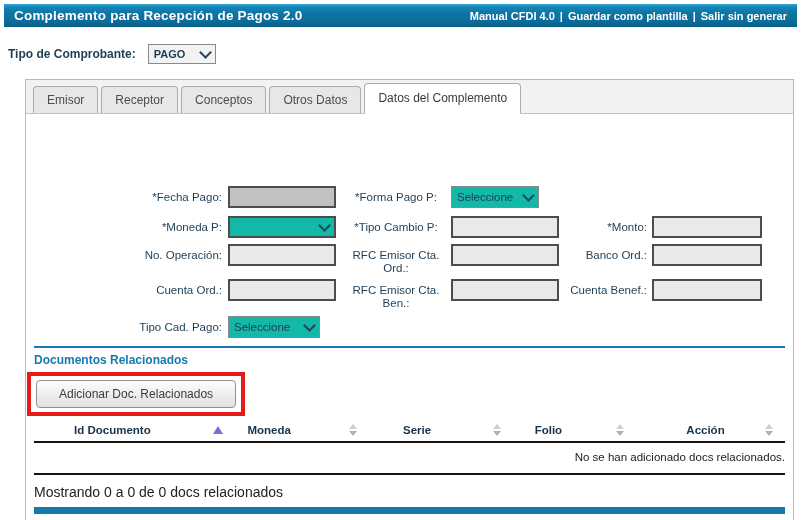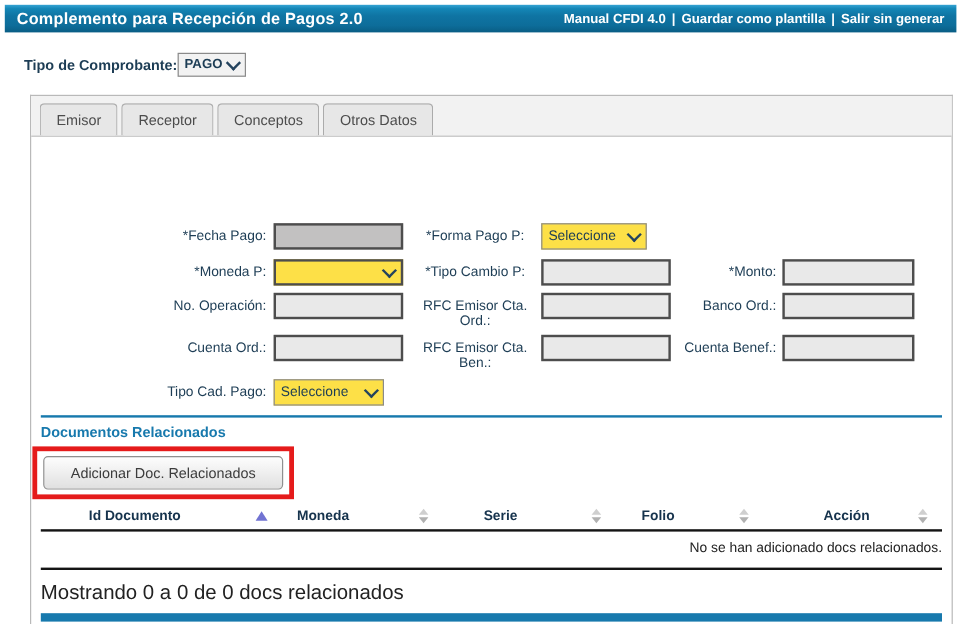--- a/index.html
+++ b/index.html
@@ -7,28 +7,28 @@
     font-family:"Liberation Sans",sans-serif;}
   
   .topbar{position:absolute;left:4px;top:4px;width:793px;height:23px;box-sizing:border-box;
     background:linear-gradient(180deg,#35a3d3 0%,#1486b6 14%,#0f74a3 40%,#0d6d9a 75%,#095d84 100%);
     display:flex;align-items:center;padding:0 10px;}
   .topbar-title{color:#fff;font-size:13.5px;font-weight:bold;letter-spacing:.2px;}
   .topbar-links{margin-left:auto;display:flex;align-items:center;gap:5px;color:#fff;
     font-size:11px;font-weight:bold;}
   .toplink{cursor:pointer;}
   
-  .tipo-row{position:absolute;left:20px;top:44px;display:flex;align-items:center;text-align:center;}
+  .tipo-row{position:absolute;left:8px;top:44px;display:flex;align-items:center;text-align:center;}
   .tipo-label{font-size:12px;font-weight:bold;color:#1d3d55;}
   .sel{display:flex;align-items:center;justify-content:space-between;box-sizing:border-box;
-    background:#fde047;border:1px solid #8a8a8a;height:22px;padding:0 5px;}
+    background:#14b8a6;border:1px solid #8a8a8a;height:22px;padding:0 5px;}
   .sel-val{font-size:11.5px;color:#1d3d55;}
   .chev{width:7px;height:7px;border-right:2px solid #24435e;border-bottom:2px solid #24435e;
     transform:rotate(45deg);margin-top:-4px;flex:none;}
-  .sel-pago{width:57px;height:20px;margin-left:0;background:#f2f2f2;}
+  .sel-pago{width:68px;height:20px;margin-left:12px;background:#f2f2f2;}
   .sel-pago .sel-val{font-weight:bold;font-size:11px;}
   
   .panel{position:absolute;left:25px;top:79px;width:769px;height:441px;box-sizing:border-box;
     border:1px solid #b9b9b9;border-bottom:none;background:#fff;}
   .tabstrip{height:33px;background:#f2f2f2;border-bottom:1px solid #c2c2c2;
     display:flex;align-items:flex-end;padding-left:7px;}
   .tab{box-sizing:border-box;margin-right:3px;padding:6px 13px 6px;background:#e7e7e7;
     border:1px solid #ababab;border-bottom:none;border-radius:4px 4px 0 0;
     font-size:12px;color:#4c4c4c;cursor:pointer;white-space:nowrap;}
   .tab.active{background:#fff;color:#3a3a3a;margin-bottom:-1px;padding-bottom:8px;padding-top:7px;
@@ -72,21 +72,21 @@
   .th.c5{width:151px;padding-left:52px;padding-right:12px;}
   .sort-asc{width:0;height:0;border-left:5px solid transparent;border-right:5px solid transparent;
     border-bottom:8px solid #7173d2;}
   .sort-both{display:flex;flex-direction:column;gap:2px;}
   .tri-up{width:0;height:0;border-left:4px solid transparent;border-right:4px solid transparent;
     border-bottom:5px solid #cfcfcf;}
   .tri-down{width:0;height:0;border-left:4px solid transparent;border-right:4px solid transparent;
     border-top:5px solid #b1b1b1;}
   .hr-black{border:none;border-top:2px solid #141414;margin:0;}
   .empty-msg{text-align:right;font-size:11.5px;color:#222;padding:8px 0 10px;}
-  .mostrando{font-size:17px;color:#222;margin-top:9px;}
+  .mostrando{font-size:14px;color:#222;margin-top:9px;}
   .footbar{height:7px;background:#1779ad;margin-top:7px;}
 </style>
 </head>
 <body>
 
 <div class="screen">
 
   <div class="topbar">
     <span class="topbar-title">Complemento para Recepción de Pagos  2.0</span>
     <span class="topbar-links">
@@ -106,20 +106,21 @@
     </div>
   </div>
 
   <div class="panel">
 
     <div class="tabstrip">
       <div class="tab">Emisor</div>
       <div class="tab">Receptor</div>
       <div class="tab">Conceptos</div>
       <div class="tab">Otros Datos</div>
+      <div class="tab active">Datos del Complemento</div>
     </div>
 
     <div class="content">
 
       
       <div class="form">
 
         <div class="frow">
           <span class="flabel l1">*Fecha Pago:</span>
           <span class="f1"><input class="inp ro" value="" style=""></span>

